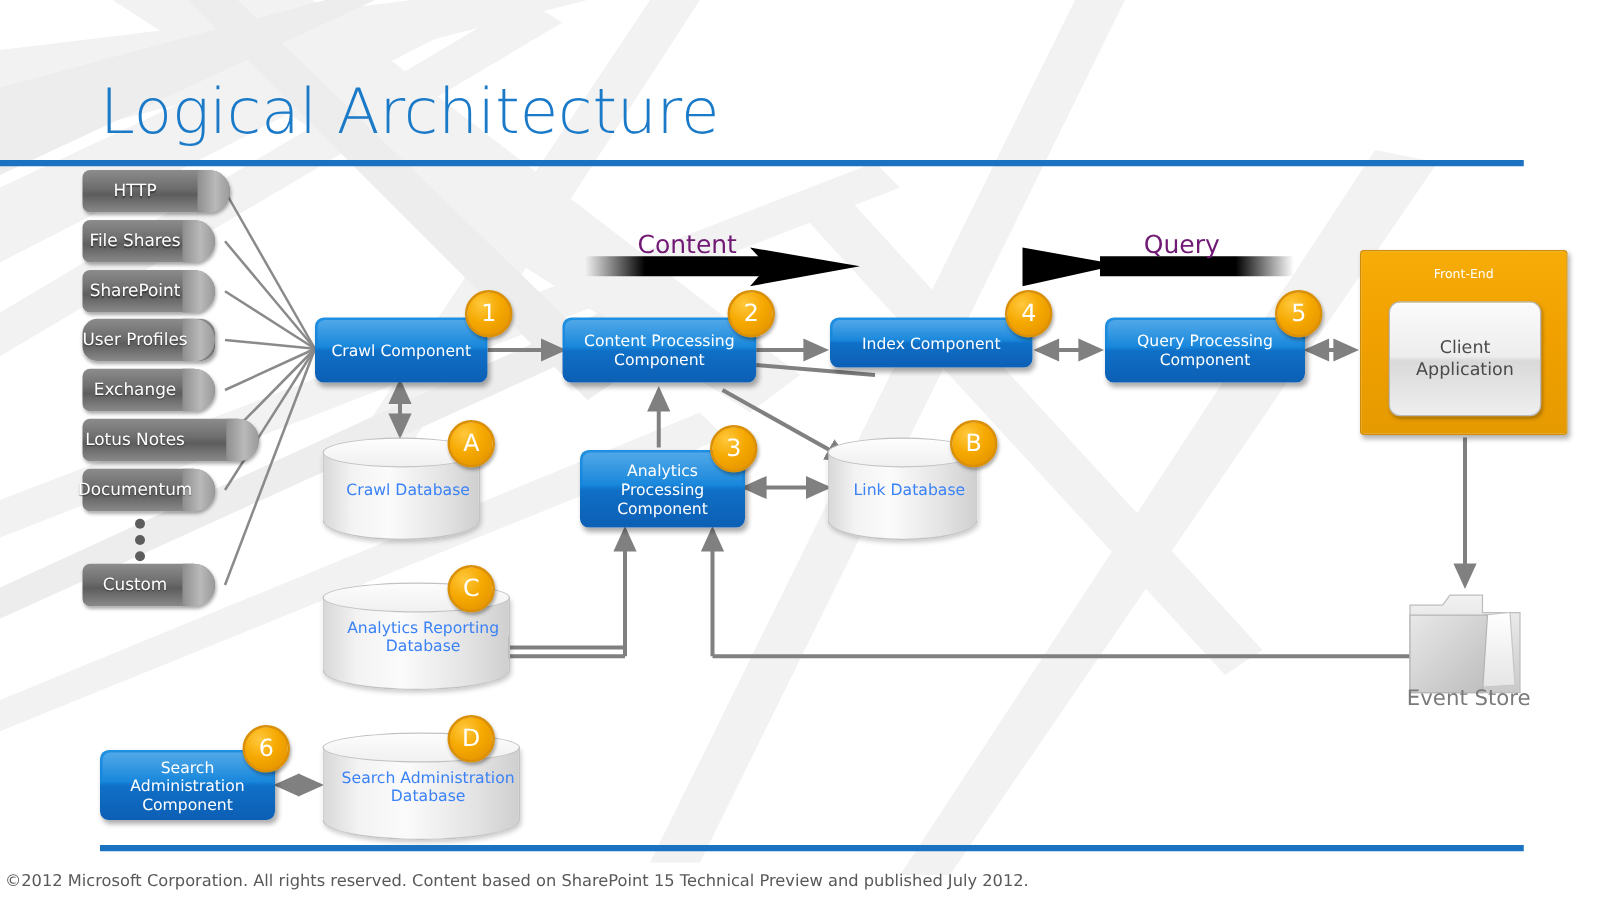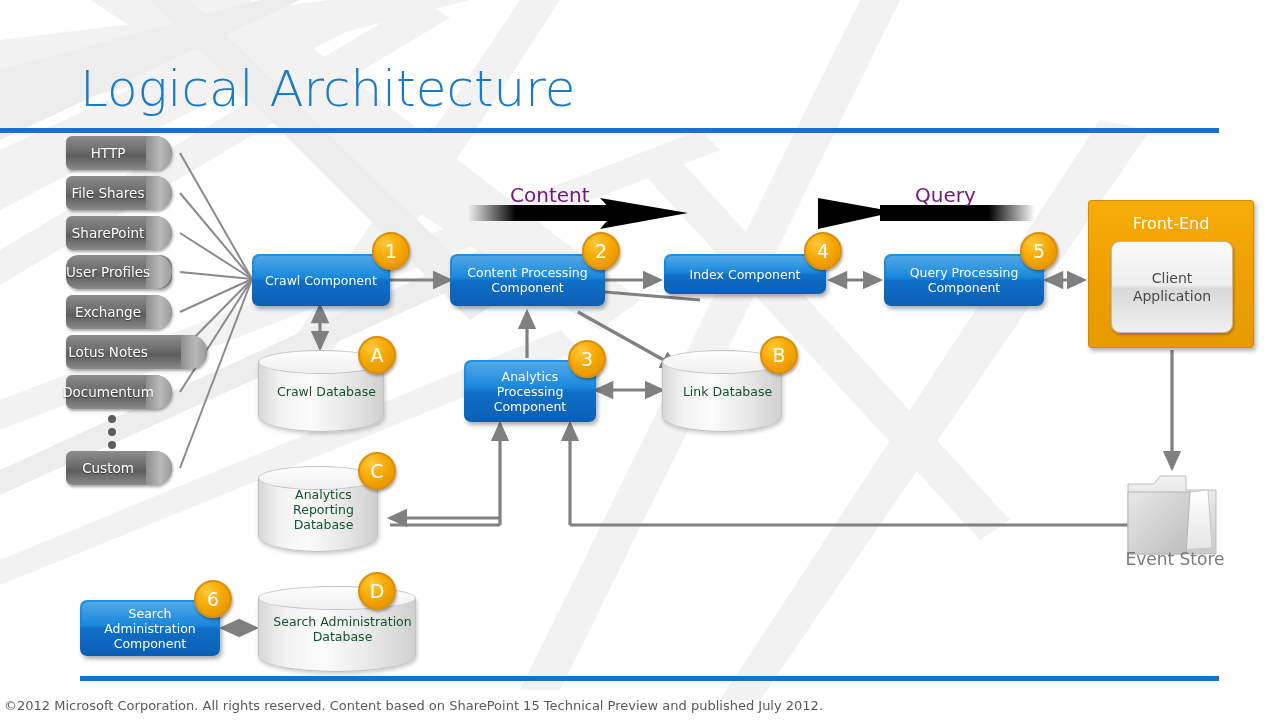--- a/index.html
+++ b/index.html
@@ -93,21 +93,21 @@
   }
   .db .top{
     position:absolute;left:0;top:0;right:0;height:24px;
     border-radius:50%;
     background:linear-gradient(to bottom,#fdfdfd,#f0f0f0);
     border:1px solid #c2c2c2;box-sizing:border-box;
   }
   .db .lbl{
     position:absolute;left:0;right:0;top:0;bottom:0;
     display:flex;align-items:center;justify-content:center;text-align:center;
-    color:#14532d;font-size:12.5px;line-height:15px;
+    color:#3b82f6;font-size:12.5px;line-height:15px;
     font-family:"DejaVu Sans","Liberation Sans",sans-serif;
     margin-left:11px;
   }
 
   
   .badge{
     position:absolute;width:38px;height:38px;border-radius:50%;z-index:6;
     background:radial-gradient(circle at 34% 28%,#ffc83d 0%,#f5a800 45%,#e08e00 100%);
     border:2px solid #d98f08;
     box-shadow:1px 2px 3px rgba(0,0,0,.35);
@@ -119,21 +119,21 @@
 
   
   #frontend{
     position:absolute;left:1088px;top:200px;width:166px;height:148px;z-index:3;
     background:linear-gradient(to bottom,#f7ac07,#f0a000 50%,#e59a00);
     border:1px solid #d08c00;border-radius:3px;box-sizing:border-box;
     box-shadow:2px 3px 4px rgba(0,0,0,.3);
   }
   #frontend-title{
     position:absolute;left:0;top:13px;width:100%;text-align:center;
-    color:#ffffff;font-size:16px;
+    color:#ffffff;font-size:10px;
     font-family:"DejaVu Sans","Liberation Sans",sans-serif;
   }
   #client-app{
     position:absolute;left:22px;top:40px;width:122px;height:92px;
     border-radius:9px;border:1px solid #b9b9b9;box-sizing:border-box;
     background:linear-gradient(to bottom,#fbfbfb 0%,#ededed 48%,#d9d9d9 52%,#efefef 100%);
     box-shadow:inset 0 1px 0 #fff,1px 2px 3px rgba(0,0,0,.25);
     display:flex;align-items:center;justify-content:flex-start;text-align:center;
     color:#4a4a4a;font-size:14px;line-height:18px;
     font-family:"DejaVu Sans","Liberation Sans",sans-serif;
@@ -257,21 +257,21 @@
       <polygon points="600,198 688,213 600,229 614,213" fill="#000"></polygon>
     </g>
     <g>
       <rect x="880" y="205" width="155" height="16" fill="url(#fadeL)"></rect>
       <polygon points="902,213 818,198 818,229 890,213" fill="#000"></polygon>
     </g>
   </svg>
   <div class="flow-label" id="flow-content-label">Content</div>
   <div class="flow-label" id="flow-query-label">Query</div>
 
-  <div class="src" style="left:66px;top:136px;">
+  <div class="src" style="left:66px;top:136px;padding-left:12px;">
     <div class="cap"></div>
     <div class="lbl">HTTP</div>
   </div>
   <div class="src" style="left:66px;top:176px;">
     <div class="cap"></div>
     <div class="lbl">File Shares</div>
   </div>
   <div class="src" style="left:66px;top:216px;">
     <div class="cap"></div>
     <div class="lbl">SharePoint</div>
@@ -339,21 +339,21 @@
   </div>
   <div class="badge" style="left:358px;top:336px;">A</div>
 
   <div class="db" style="left:662px;top:350px;width:120px;height:82px;">
     <div class="body"></div>
     <div class="top"></div>
     <div class="lbl">Link Database</div>
   </div>
   <div class="badge" style="left:760px;top:336px;">B</div>
 
-  <div class="db" style="left:258px;top:466px;width:120px;height:86px;">
+  <div class="db" style="left:258px;top:466px;width:150px;height:86px;">
     <div class="body"></div>
     <div class="top"></div>
     <div class="lbl">Analytics Reporting Database</div>
   </div>
   <div class="badge" style="left:358px;top:452px;">C</div>
 
   <div class="db" style="left:258px;top:586px;width:126px;height:86px;padding-left:32px;">
     <div class="body"></div>
     <div class="top"></div>
     <div class="lbl">Search Administration Database</div>

